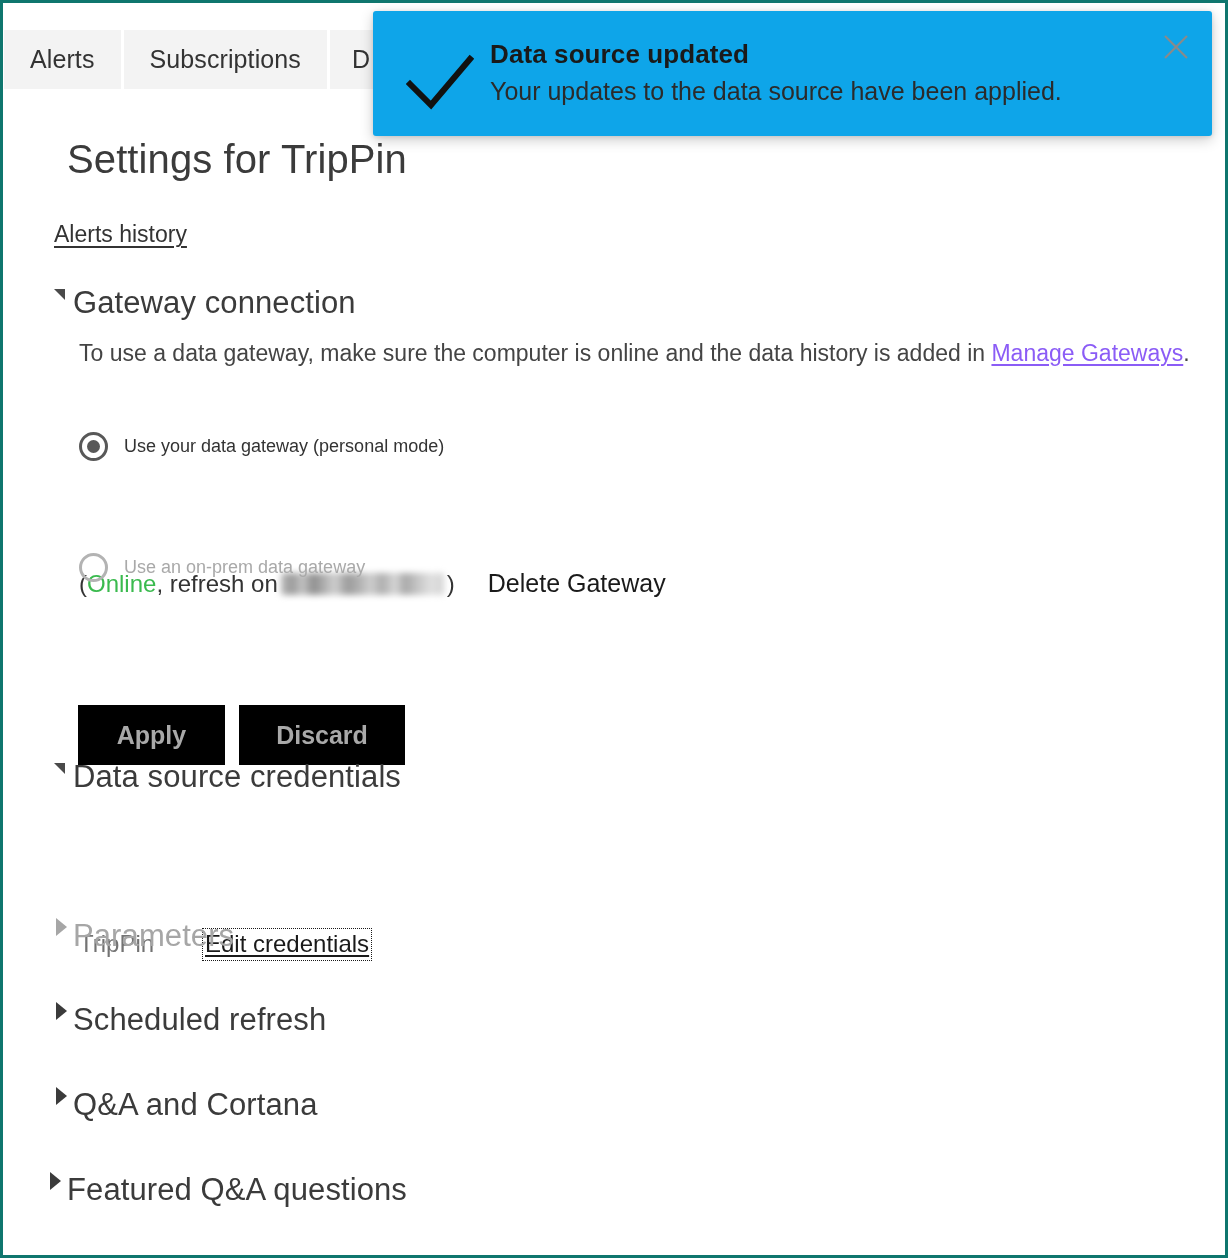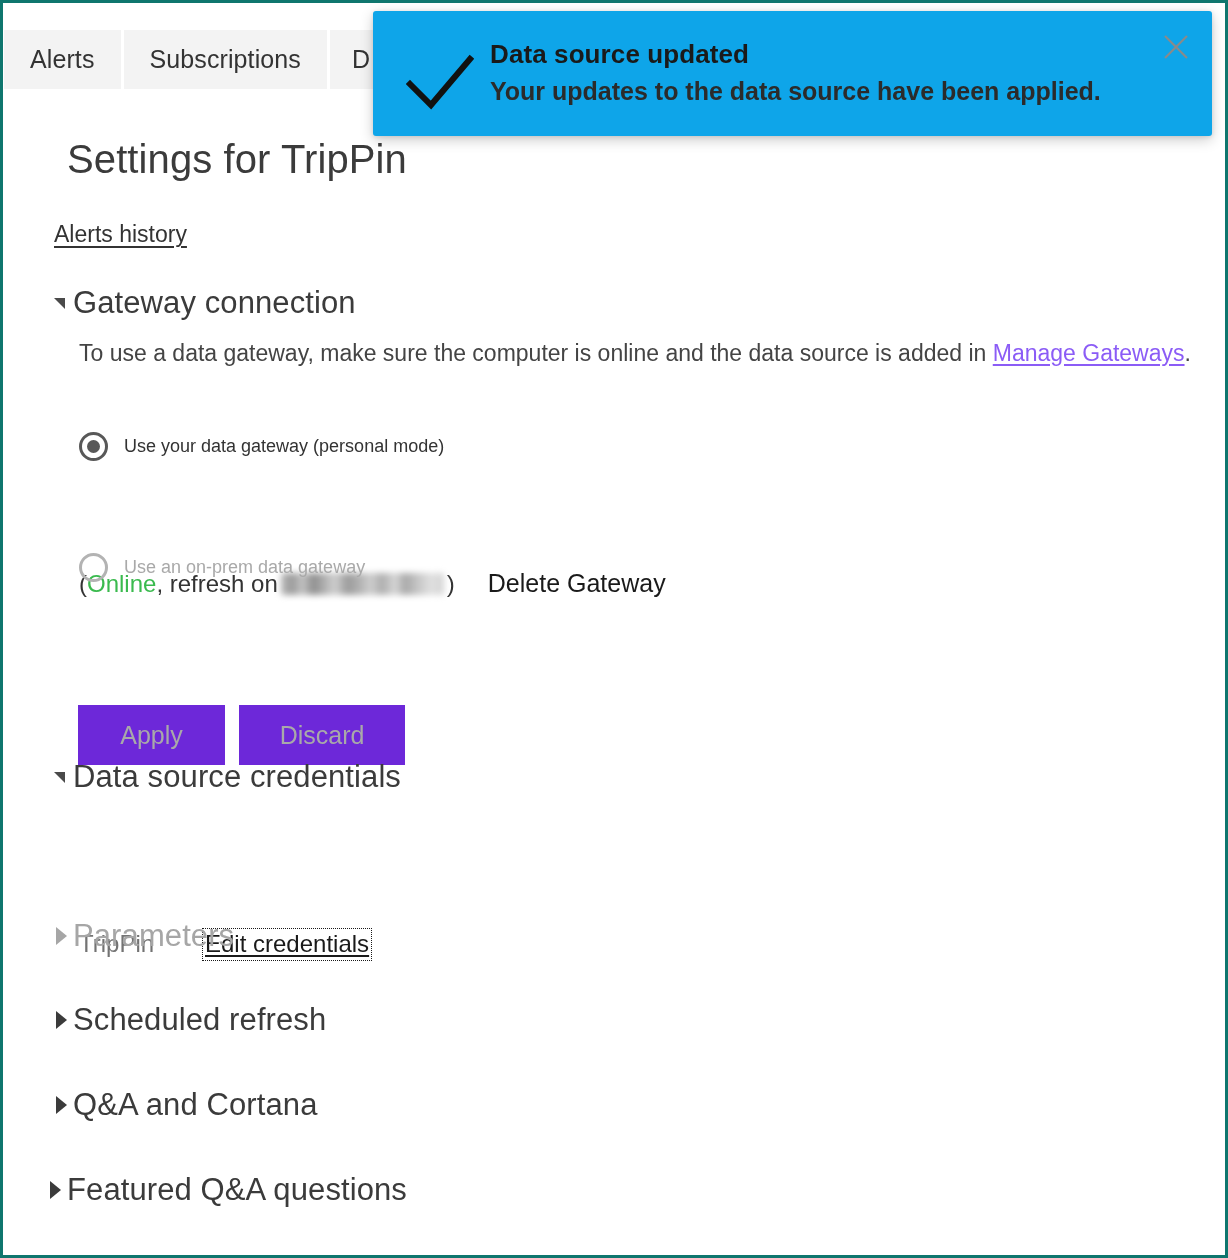--- a/index.html
+++ b/index.html
@@ -81,21 +81,20 @@
     text-decoration: underline;
     text-underline-offset: 4px;
     cursor: pointer;
     white-space: nowrap;
   }
 
   
   .section-head {
     position: absolute;
     display: flex;
-    align-items: center;
     cursor: pointer;
     white-space: nowrap;
   }
   .section-head .caret {
     width: 18px;
     height: 18px;
     margin-right: 2px;
     position: relative;
     flex: none;
   }
@@ -213,31 +212,32 @@
   }
 
   .btn-row {
     position: absolute;
     left: 75px;
     top: 616px;
     display: flex;
     gap: 14px;
   }
   .btn {
-    background: #6d28d9;
+    background: #000000;
     border: none;
     font-family: inherit;
     font-size: 25px;
     color: #a9a9a9;
     padding: 0;
     height: 60px;
     display: flex;
     align-items: center;
     justify-content: center;
     cursor: default;
+    font-weight: bold;
   }
   .btn.apply { width: 147px; }
   .btn.discard { width: 166px; }
 
   
   .cred-row {
     position: absolute;
     left: 76px;
     top: 841px;
     display: flex;
@@ -289,21 +289,21 @@
   }
   .toast-title {
     font-size: 26px;
     font-weight: 700;
     color: #1a1a1a;
     letter-spacing: 0.1px;
     margin-bottom: 7px;
   }
   .toast-body {
     font-size: 25px;
-    font-weight: 700;
+    font-weight: 400;
     color: #2b2b2b;
   }
   .toast-close {
     position: absolute;
     right: 14px;
     top: 14px;
     width: 44px;
     height: 44px;
     cursor: pointer;
   }
@@ -324,21 +324,21 @@
     <div class="page-title">Settings for TripPin</div>
 
     <div class="refresh-history">Alerts history</div>
 
     <div class="section-head" style="left:50px; top:196px;">
       <span class="caret expanded"></span>
       <span class="stitle">Gateway connection</span>
     </div>
 
     <div class="gw-desc">
-      <span>To use a data gateway, make sure the computer is online and the data source is added in </span><span class="lnk">Manage Gateways</span><span>.</span>
+      <span>To use a data gateway, make sure the computer is online and the data history is added in </span><span class="lnk">Manage Gateways</span><span>.</span>
     </div>
 
     <div class="radio-row" style="left:76px; top:343px;">
       <span class="radio checked"></span>
       <span class="radio-label">Use your data gateway (personal mode)</span>
     </div>
 
     <div class="status-line">
       <span>(</span>
         <span class="online">Online</span>

